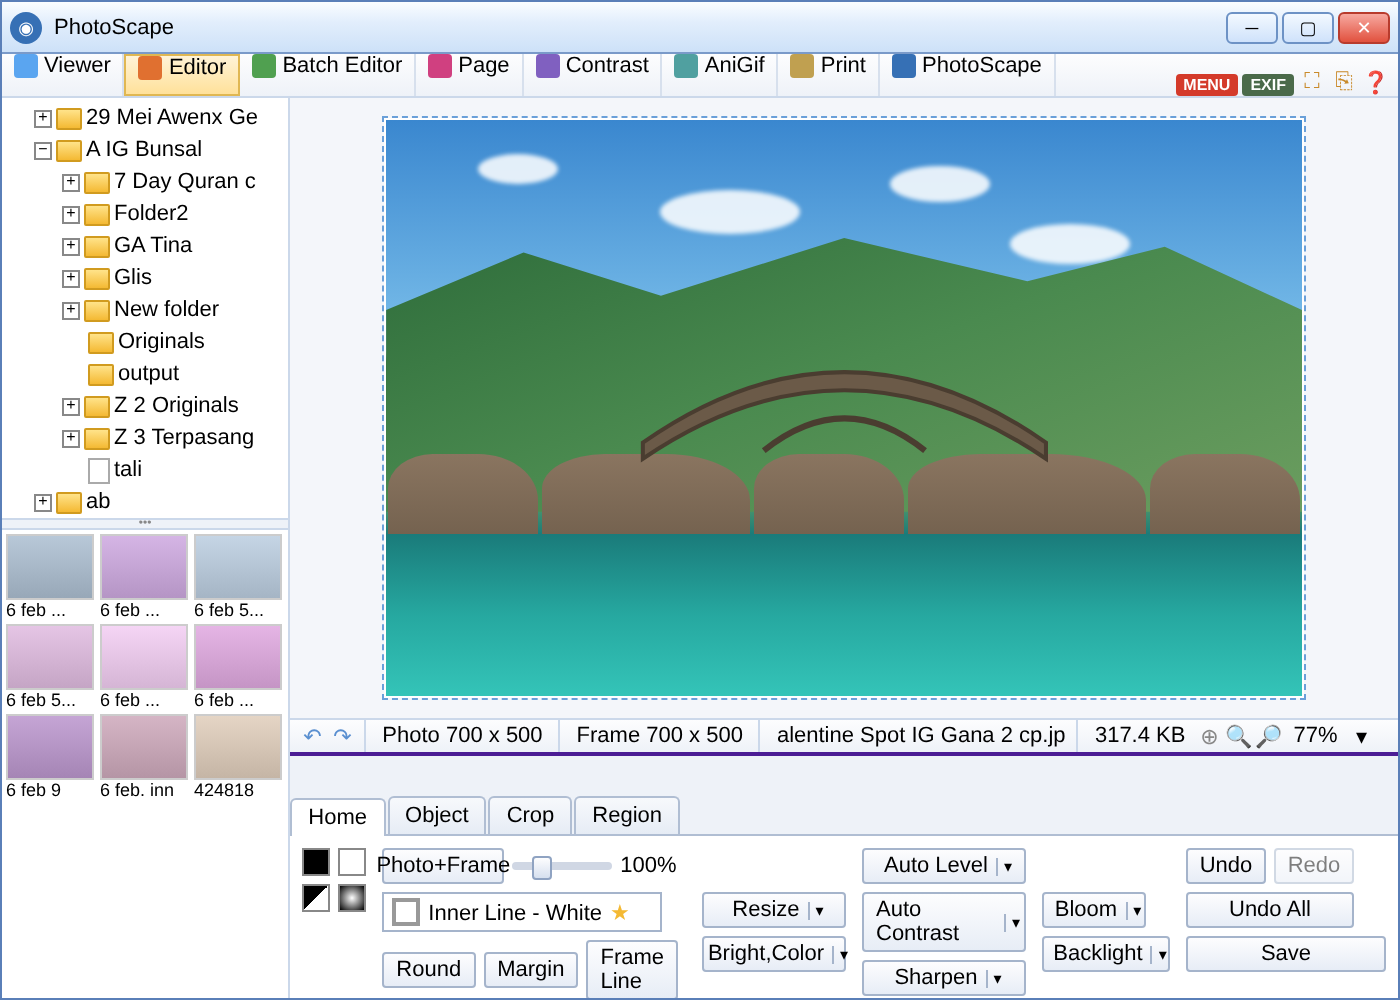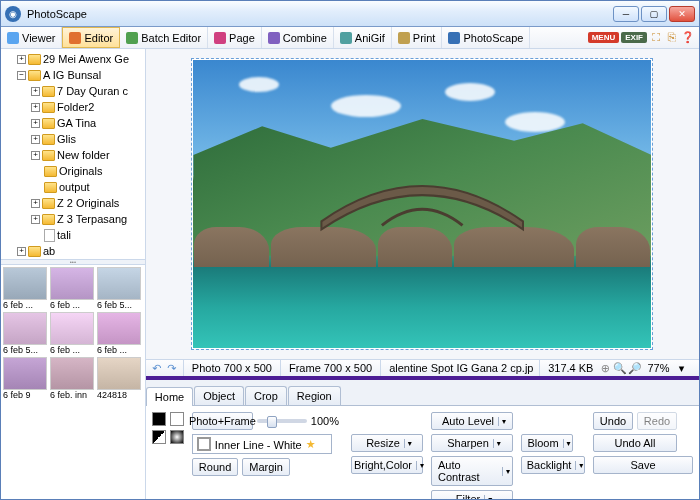--- a/index.html
+++ b/index.html
@@ -4,24 +4,24 @@
 <style>
 *{box-sizing:border-box;margin:0;padding:0;font-family:Tahoma,Arial,sans-serif;font-size:11px}
 body{background:#fff;width:700px;height:500px;overflow:hidden;border:1px solid #5a7fb8}
 .titlebar{height:26px;background:linear-gradient(#fafdff,#e2eefc 40%,#cde1f8);display:flex;align-items:center;padding:0 4px;border-bottom:1px solid #7a9ac9}
 .titlebar .ico{width:16px;height:16px;background:#3670b5;border-radius:50%;margin-right:6px;display:inline-flex;align-items:center;justify-content:center;color:#fff;font-size:9px}
 .titlebar .ttl{flex:1}
 .winbtns{display:flex;gap:2px}
 .winbtn{width:26px;height:16px;border:1px solid #6d92c5;border-radius:3px;background:linear-gradient(#f3f9ff,#cfe2fb);display:flex;align-items:center;justify-content:center;font-size:9px}
 .winbtn.close{background:linear-gradient(#f7a9a0,#e1513e);border-color:#b83b2d;color:#fff}
 .toolbar{height:22px;background:linear-gradient(#fdfdfe,#eef2f8);border-bottom:1px solid #cbd8ea;display:flex;align-items:stretch}
-.tbtn{display:flex;align-items:center;padding:0 6px;border-right:1px solid #d7e0ed;gap:3px;cursor:pointer}
+.tbtn{display:flex;align-items:flex-start;padding:0 6px;border-right:1px solid #d7e0ed;gap:3px;cursor:pointer}
 .tbtn.active{background:linear-gradient(#fff3d7,#ffe19a);border:1px solid #e0b752}
 .tico{width:12px;height:12px;border-radius:2px}
-.rtools{margin-left:auto;display:flex;align-items:center;gap:2px;padding:0 4px}
+.rtools{margin-left:auto;display:flex;align-items:flex-end;gap:2px;padding:0 4px}
 .badge{padding:1px 4px;border-radius:2px;font-size:8px;color:#fff;font-weight:bold}
 .main{display:flex;height:calc(500px - 48px)}
 .left{width:150px;border-right:1px solid #cbd8ea;display:flex;flex-direction:column}
 .tree{flex:0 0 210px;overflow:auto;padding:2px;background:#fff}
 .tnode{display:flex;align-items:center;height:16px;gap:2px;white-space:nowrap}
 .tsq{width:9px;height:9px;border:1px solid #888;display:flex;align-items:center;justify-content:center;font-size:8px;line-height:1}
 .tfold{width:13px;height:11px;background:linear-gradient(#ffe38a,#f4b933);border:1px solid #d19b1f;border-radius:1px}
 .tdoc{width:11px;height:13px;background:#fff;border:1px solid #aaa}
 .splitter{height:6px;background:#eef2f8;border-top:1px solid #cbd8ea;border-bottom:1px solid #cbd8ea;display:flex;align-items:center;justify-content:center;font-size:6px;color:#888}
 .thumbs{flex:1;overflow:auto;background:#fff;padding:2px}
@@ -37,21 +37,21 @@
 .mountain{position:absolute;background:linear-gradient(160deg,#2d6b3a,#4a8a4f,#6b9d5f);clip-path:polygon(0 100%,0 30%,15% 10%,30% 25%,50% 5%,70% 20%,85% 8%,100% 30%,100% 100%)}
 .bridge{position:absolute;left:10%;right:10%;top:42%;height:28%;pointer-events:none}
 .bridge svg{width:100%;height:100%}
 .water{position:absolute;bottom:0;left:0;right:0;height:28%;background:linear-gradient(180deg,#1a7b7a,#26a8a0,#34c4b8)}
 .rocks{position:absolute;bottom:22%;left:0;right:0;height:20%;display:flex}
 .rock{flex:1;background:linear-gradient(#8a7560,#6b5a48);margin:0 1px;border-radius:30% 40% 10% 10%}
 .info{height:22px;background:linear-gradient(#fdfdfe,#eef2f8);border-top:1px solid #cbd8ea;display:flex;align-items:center;padding:0 4px;gap:1px}
 .isep{width:1px;height:16px;background:#cbd8ea;margin:0 3px}
 .iico{width:14px;height:14px;display:flex;align-items:center;justify-content:center}
 .iseg{padding:0 4px;white-space:nowrap;overflow:hidden}
-.tabs{display:flex;background:#eef2f8;border-top:4px solid #4c1d95;padding-top:6px}
+.tabs{display:flex;background:#eef2f8;border-top:2px solid #4c1d95;padding-top:20px}
 .tab{padding:3px 8px;border:1px solid #b0bed3;border-bottom:none;background:linear-gradient(#f7f9fc,#e6ecf5);margin-right:1px;border-radius:3px 3px 0 0;cursor:pointer}
 .tab.active{background:#fff;position:relative;top:1px}
 .panel{background:#fff;border-top:1px solid #b0bed3;padding:6px;display:flex;gap:8px}
 .btn{border:1px solid #a5b4cb;background:linear-gradient(#fdfdfe,#e7edf6);padding:2px 6px;border-radius:2px;cursor:pointer;min-height:18px;display:flex;align-items:center;justify-content:center}
 .btn.dd{padding-right:2px}
 .dd::after{content:"▾";margin-left:4px;font-size:8px;border-left:1px solid #a5b4cb;padding-left:3px}
 .swatch{width:14px;height:14px;border:1px solid #888}
 .col1{display:flex;flex-direction:column;gap:4px}
 .row{display:flex;gap:4px;align-items:center}
 .slider{width:50px;height:4px;background:#d0d7e4;position:relative;border-radius:2px}
@@ -80,21 +80,21 @@
         <span class="tico" style="background:#e07030"></span>
         <span>Editor</span>
       </div><div class="tbtn">
         <span class="tico" style="background:#50a050"></span>
         <span>Batch Editor</span>
       </div><div class="tbtn">
         <span class="tico" style="background:#d04080"></span>
         <span>Page</span>
       </div><div class="tbtn">
         <span class="tico" style="background:#8060c0"></span>
-        <span>Combine</span>
+        <span>Contrast</span>
       </div><div class="tbtn">
         <span class="tico" style="background:#50a0a0"></span>
         <span>AniGif</span>
       </div><div class="tbtn">
         <span class="tico" style="background:#c0a050"></span>
         <span>Print</span>
       </div><div class="tbtn">
         <span class="tico" style="background:#3670b5"></span>
         <span>PhotoScape</span>
       </div></div>
@@ -294,33 +294,34 @@
         <div class="row">
           <div class="framebox">
             <div style="width:14px;height:14px;border:2px solid #999;background:#fff"></div>
             <span>Inner Line - White</span>
             <span class="star">★</span>
           </div>
         </div>
         <div class="row">
           <div class="btn">Round</div>
           <div class="btn">Margin</div>
+          <div class="btn">Frame Line</div>
         </div>
       </div>
 
       <div class="col1" style="margin-left:4px">
         <div style="height:18px"></div>
         <div class="btn dd" style="width:72px">Resize</div>
         <div class="btn dd" style="width:72px">Bright,Color</div>
       </div>
 
       <div class="col1">
         <div class="btn dd" style="width:82px">Auto Level</div>
+        <div class="btn dd" style="width:82px">Auto Contrast</div>
         <div class="btn dd" style="width:82px">Sharpen</div>
-        <div class="btn dd" style="width:82px">Auto Contrast</div>
         <div class="btn dd" style="width:82px">Filter</div>
       </div>
 
       <div class="col1">
         <div style="height:18px"></div>
         <div class="btn dd" style="width:52px">Bloom</div>
         <div class="btn dd" style="width:64px">Backlight</div>
       </div>
 
       <div class="col1" style="margin-left:auto">

